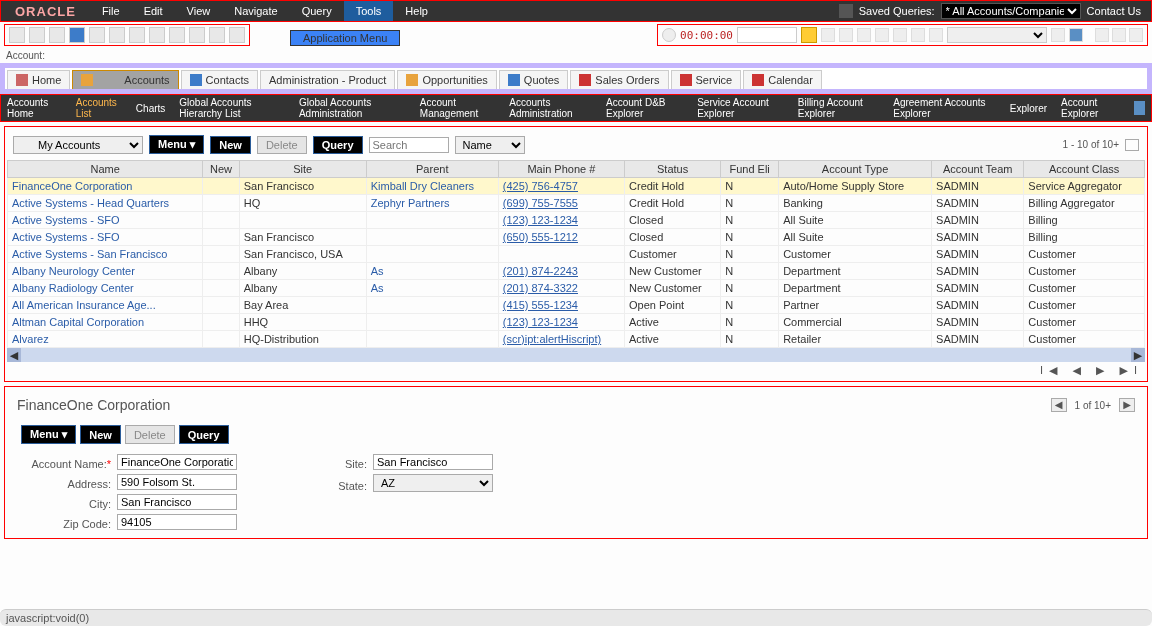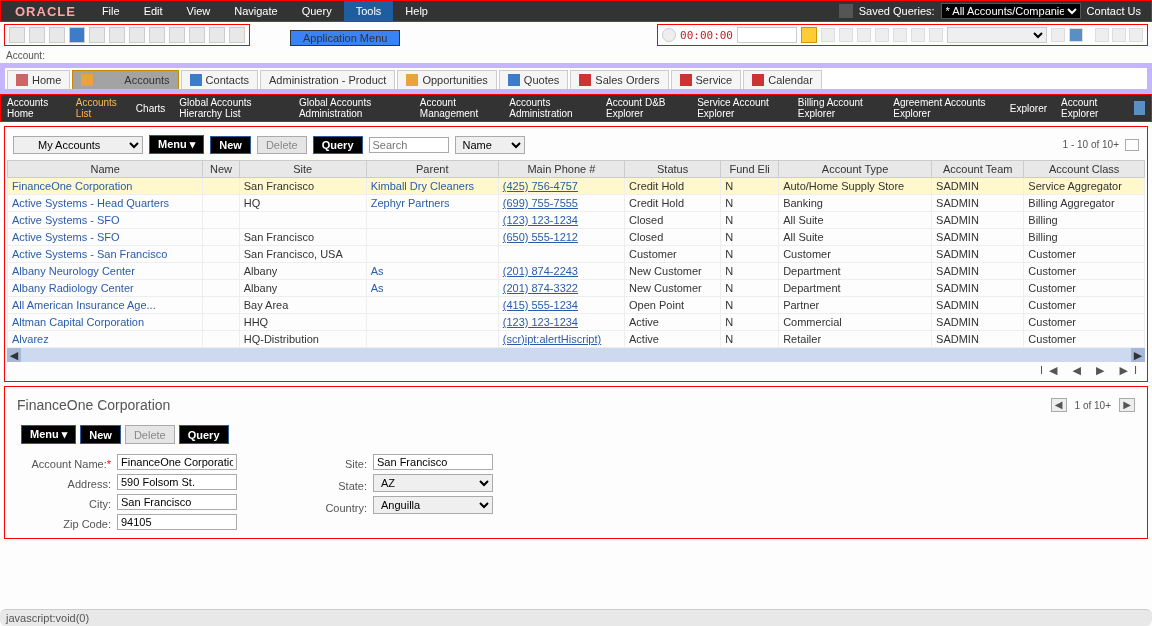--- a/index.html
+++ b/index.html
@@ -396,21 +396,17 @@
     </div>
     <div class="form-col">
       <div class="form-row">
           <label>Site:</label>
           <input value="San Francisco" style="">
         </div>
       <div class="form-row">
           <label>State:</label>
           <select><option>AZ</option></select>
         </div>
-      <div class="form-row">
-          <label>Country:</label>
-          <select><option>Anguilla</option></select>
-        </div>
     </div>
   </div>
 </div>
 
 <div class="statusbar">javascript:void(0)</div>
 
 </body></html>

